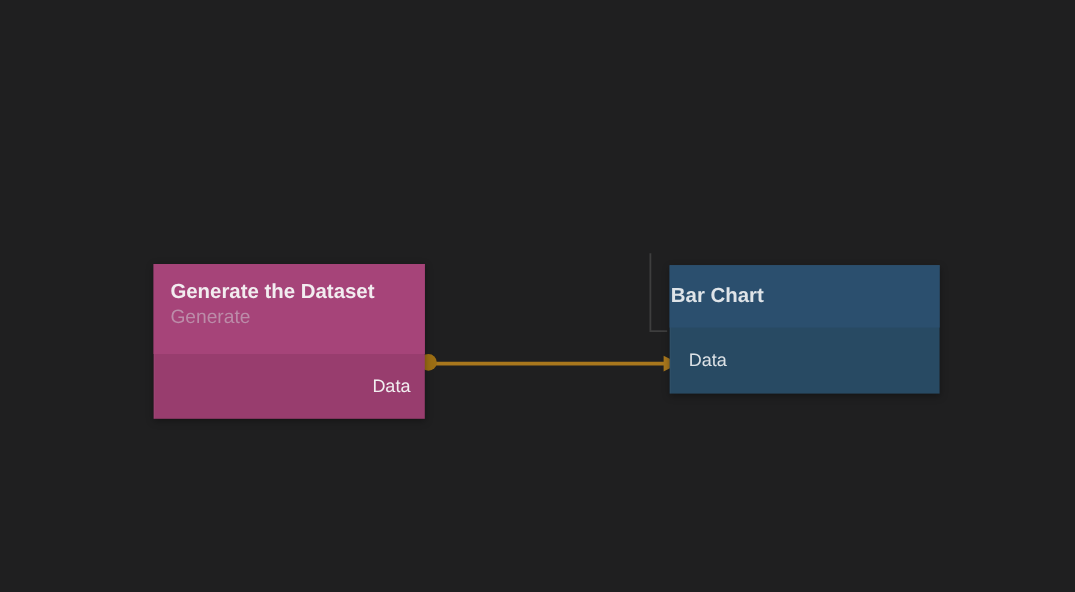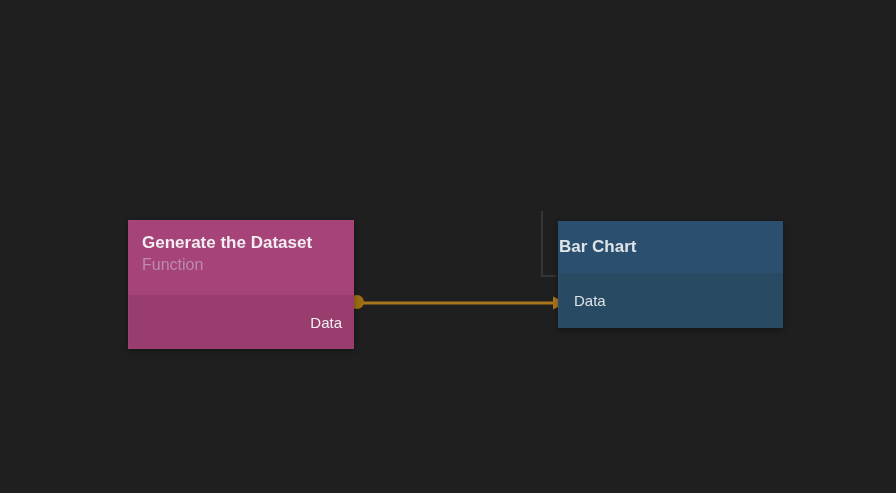--- a/index.html
+++ b/index.html
@@ -125,21 +125,21 @@
     <path d="M 542 211 L 542 276 L 556 276" fill="none" stroke-width="1.5" stroke="#3e3e3e"></path>
 
     <line class="hit" x1="357" y1="303" x2="554" y2="303" stroke-width="3" stroke="#a8771d"></line>
     <polygon points="566,303 553,296.5 553,309.5" fill="#a8771d"></polygon>
     <circle class="hit" cx="357" cy="302" r="7" fill="#9c6e14"></circle>
   </svg>
 
   <div class="node node-generate">
     <div class="hdr">
       <div class="title">Generate the Dataset</div>
-      <div class="subtitle">Function</div>
+      <div class="subtitle">Generate</div>
     </div>
     <div class="body">
       <span class="port-label-out">Data</span>
     </div>
   </div>
 
 
   <div class="node node-barchart">
     <div class="hdr">
       <div class="title">Bar Chart</div>

